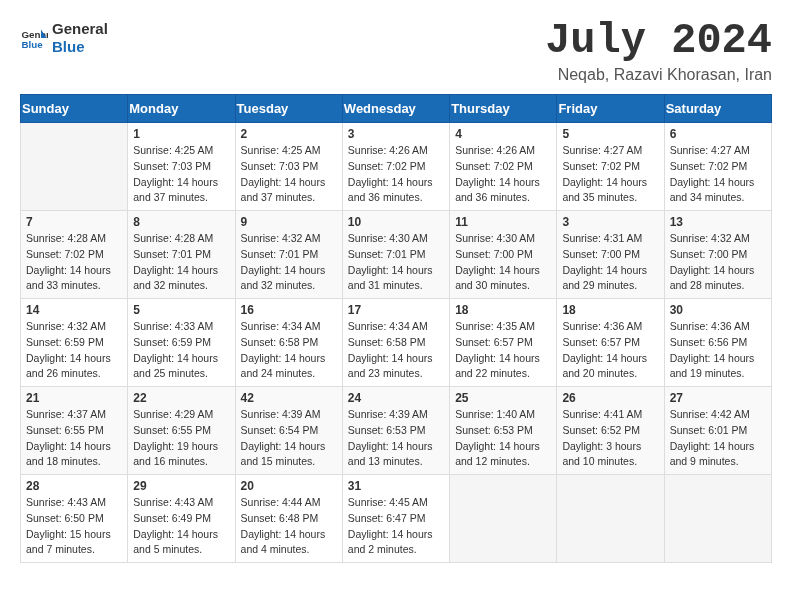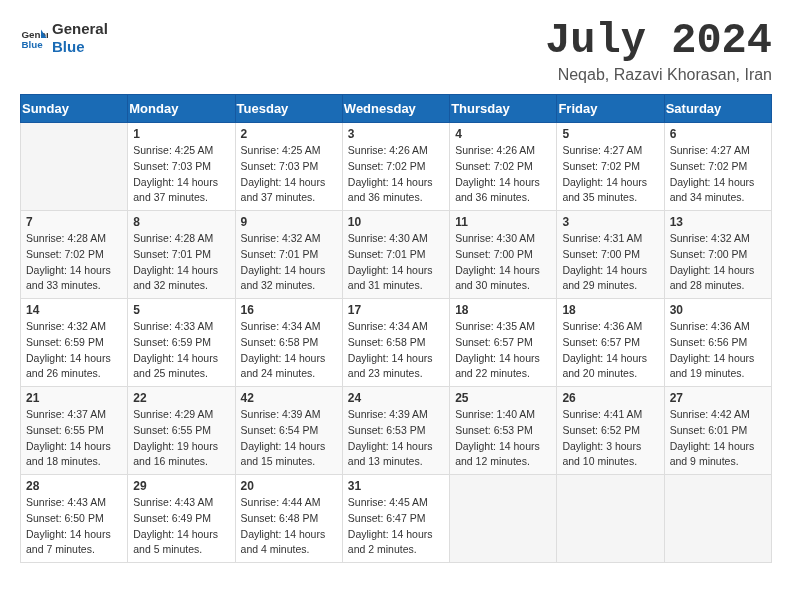--- a/index.html
+++ b/index.html
@@ -339,21 +339,21 @@
             <span>Daylight: 14 hours and 9 minutes.</span>
           </div>
         </td>
       </tr>
       <tr>
         <td>
           <span class="day-number">28</span>
           <div class="day-info">
             <span>Sunrise: 4:43 AM</span><br>
             <span>Sunset: 6:50 PM</span><br>
-            <span>Daylight: 14 hours and 7 minutes.</span>
+            <span>Daylight: 15 hours and 7 minutes.</span>
           </div>
         </td>
         <td>
           <span class="day-number">29</span>
           <div class="day-info">
             <span>Sunrise: 4:43 AM</span><br>
             <span>Sunset: 6:49 PM</span><br>
             <span>Daylight: 14 hours and 5 minutes.</span>
           </div>
         </td>

